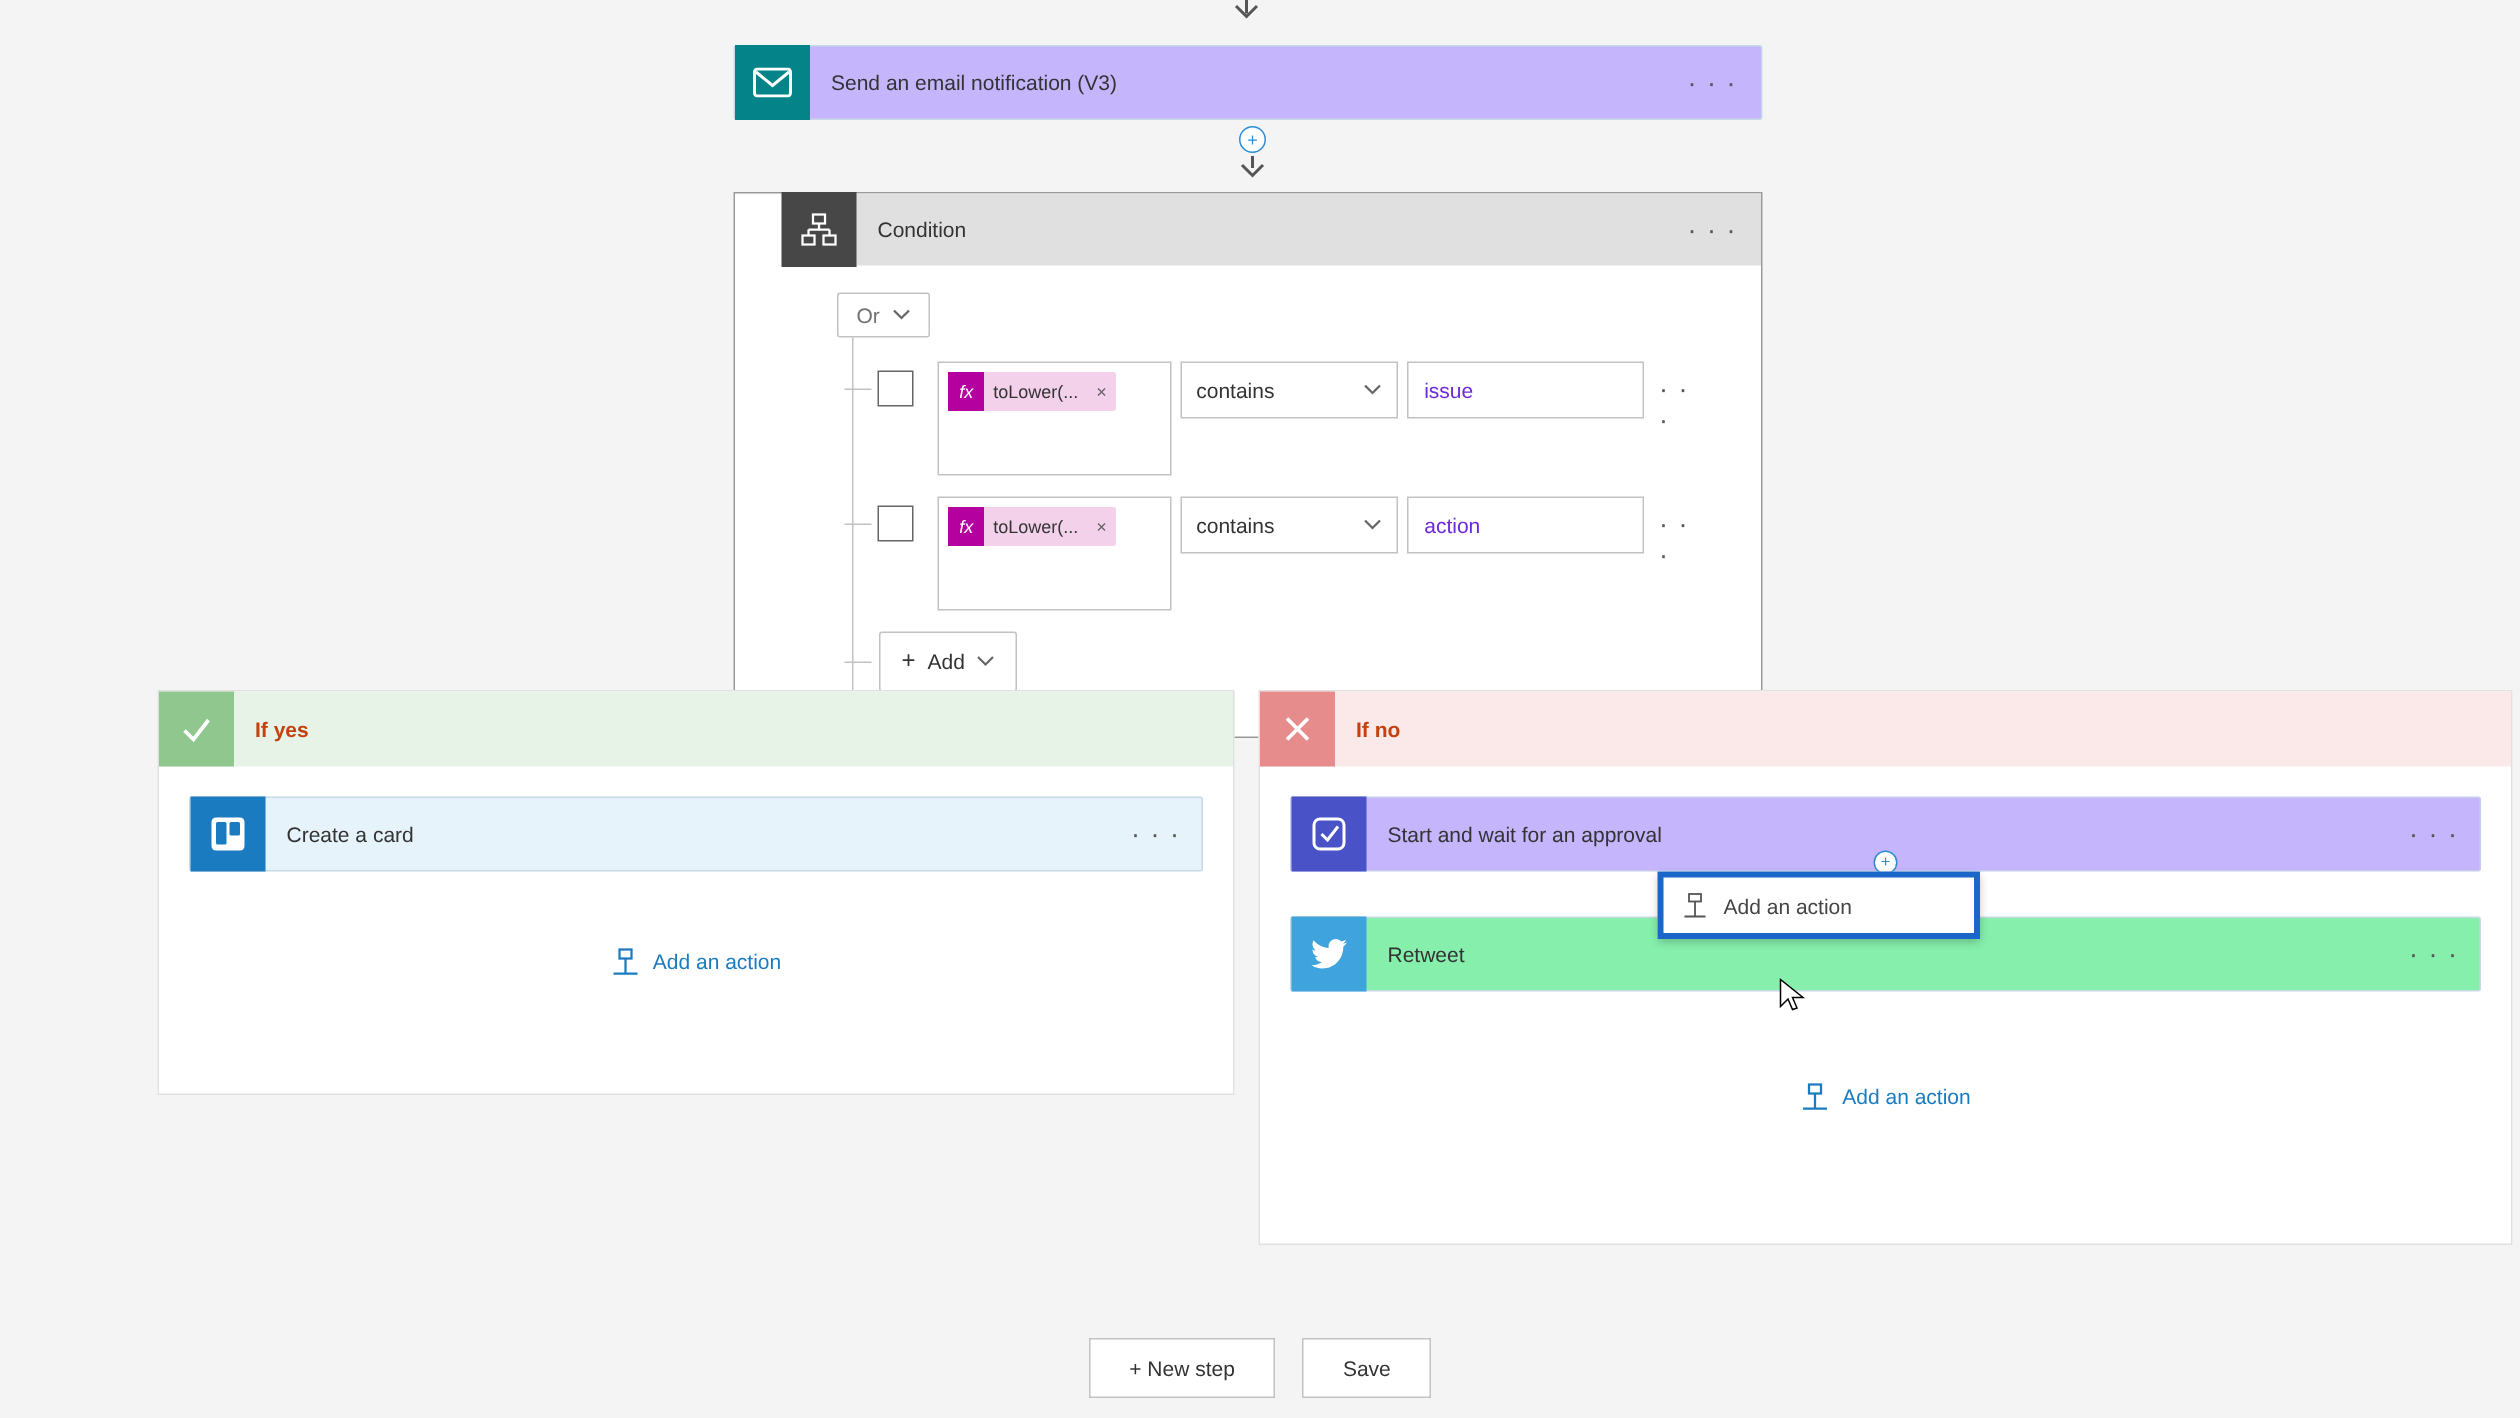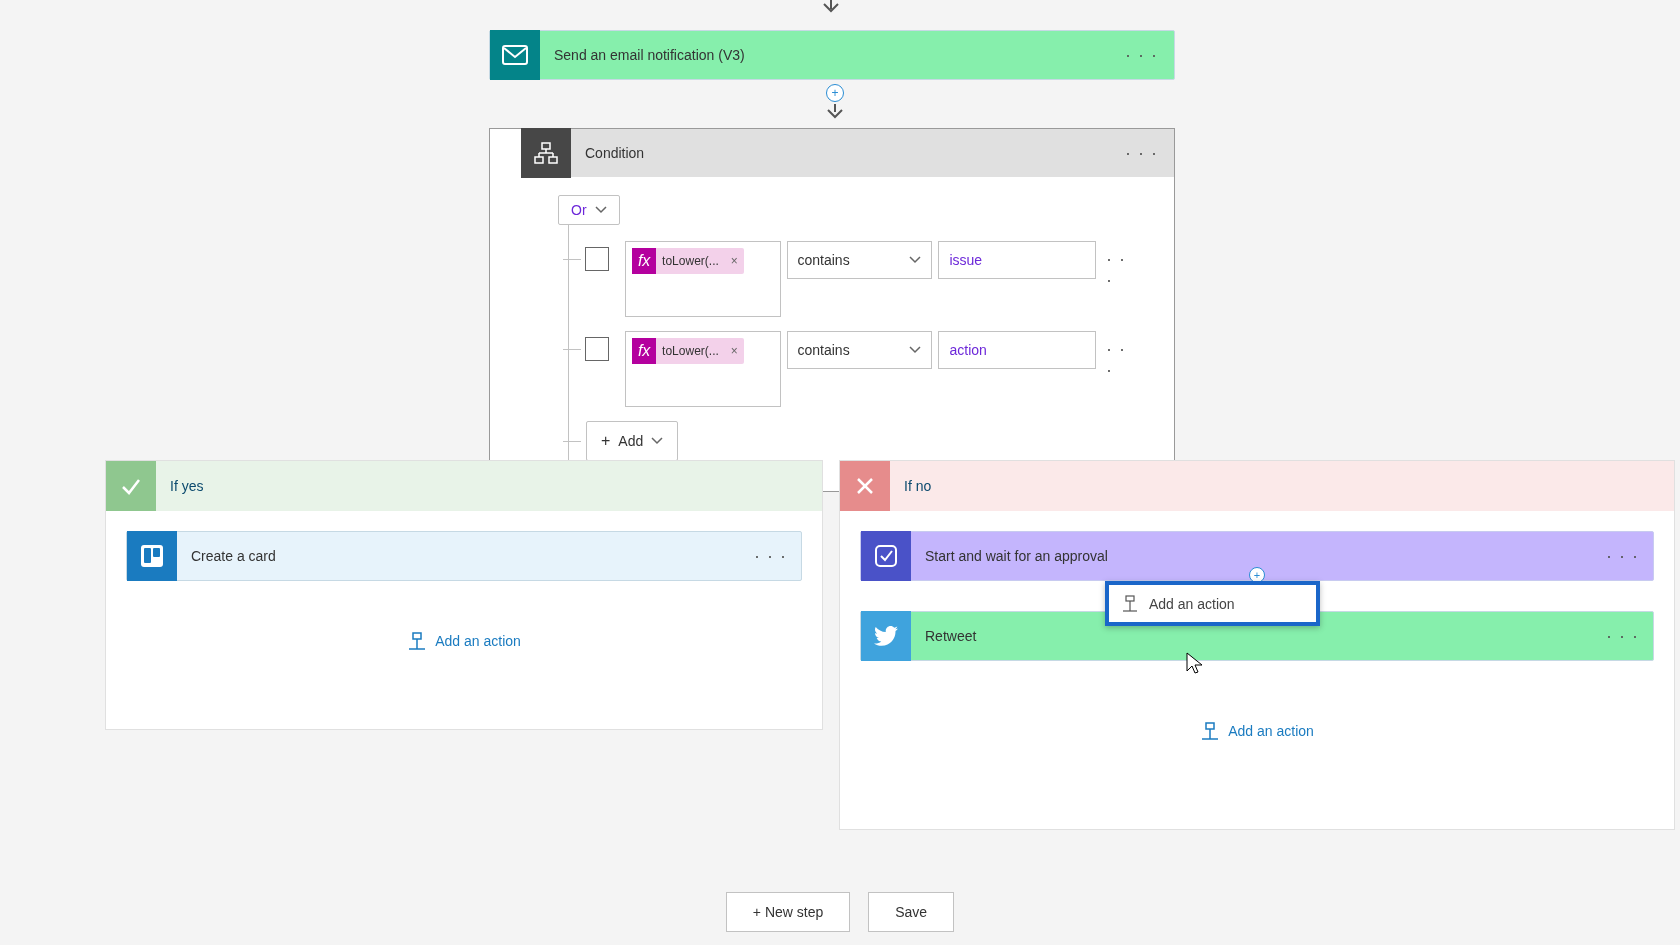--- a/index.html
+++ b/index.html
@@ -20,21 +20,21 @@
     left: 830px; top: -5px;
     width: 2px; height: 22px;
     display:flex; align-items:flex-end; justify-content:center;
   }
   .arrow-top svg { position:absolute; bottom:-2px; }
 
   .step-card {
     position: absolute;
     display: flex; align-items: center;
     border: 1px solid #c6d9e4;
-    background: #86efac;
+    background: #c4b5fd;
     border-radius: 2px;
     height: 50px;
     width: 686px;
   }
   .step-card .icon-box {
     width: 50px; height: 50px;
     display:flex; align-items:center; justify-content:center;
     flex-shrink: 0;
   }
   .step-card .title { padding-left: 14px; flex:1; color:#333; }
@@ -79,42 +79,42 @@
     display:flex; align-items:center; justify-content:center;
   }
   .condition-header .title { padding-left:14px; flex:1; }
   .condition-header .menu-dots { padding: 0 16px; color:#555; }
 
   .condition-body { padding: 18px 36px 30px 36px; }
   .or-pill {
     display:inline-flex; align-items:center;
     border:1px solid #c2c2c2; background:#fff;
     padding: 6px 12px; border-radius:2px; cursor:pointer;
-    margin-bottom: 16px; color:#6d28d9;
+    margin-bottom: 16px; color:#737373;
   }
   .or-pill svg { margin-left:8px; }
 
   .cond-row { display:flex; align-items:flex-start; margin-bottom: 14px; }
   .cond-check {
     width:24px; height:24px; border:1px solid #666; background:#fff; margin-right: 16px;
     margin-top: 6px; cursor:pointer; flex-shrink:0;
   }
   .expr-box {
     border:1px solid #c2c2c2; width:160px; min-height:76px;
     display:flex; align-items:flex-start; padding:6px; background:#fff;
   }
   .token {
     display:inline-flex; align-items:center; background:#f3d1ea;
     border-radius:2px; font-size:12px; color:#333;
     height: 26px;
   }
   .token .fx {
     background:#b4009e; color:#fff; width:24px; height:26px;
     display:flex; align-items:center; justify-content:center;
-    font-style:italic; font-size:16px;
+    font-style:italic; font-size:12px;
   }
   .token .tk-label { padding: 0 6px; }
   .token .tk-x { padding: 0 6px; color:#666; cursor:pointer; }
 
   .operator-box {
     border:1px solid #c2c2c2; width:150px; height:38px;
     display:flex; align-items:center; justify-content:space-between;
     padding: 0 10px; margin-left: 6px; background:#fff; cursor:pointer;gap:48px;
   }
   .value-box {
@@ -149,21 +149,21 @@
   .branch-header {
     height:50px; display:flex; align-items:center; padding-right:12px;
   }
   .branch-yes .branch-header { background:#e8f3e8; }
   .branch-no  .branch-header { background:#fbe9e9; }
   .branch-header .icon-box {
     width:50px; height:50px; display:flex; align-items:center; justify-content:center;
   }
   .branch-yes .icon-box { background:#8fc78f; }
   .branch-no  .icon-box { background:#e68c8c; }
-  .branch-header .title { padding-left:14px; flex:1; color:#0c4a6e; }
+  .branch-header .title { padding-left:14px; flex:1; color:#c2410c;font-weight:bold; }
 
   .branch-body { padding: 20px; }
   .inner-step {
     display:flex; align-items:center;
     border:1px solid #c6d9e4; background:#e7f3fb;
     height:50px; border-radius:2px;
     margin-bottom: 16px;
     position:relative;
   }
   .inner-step .icon-box {

